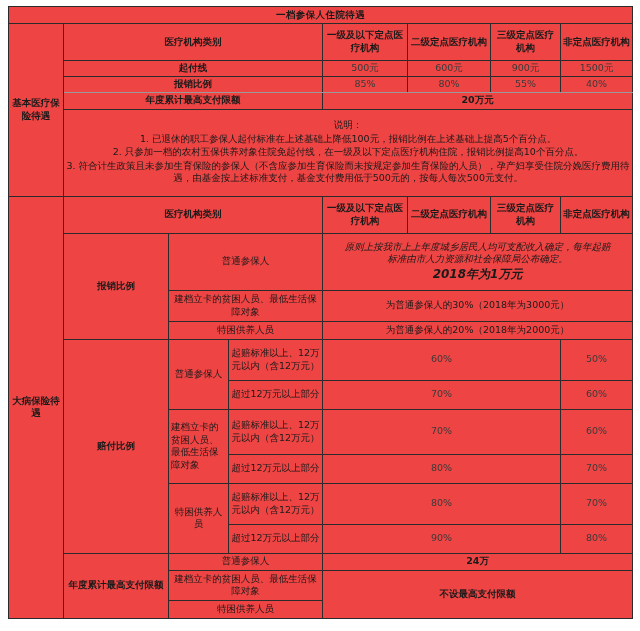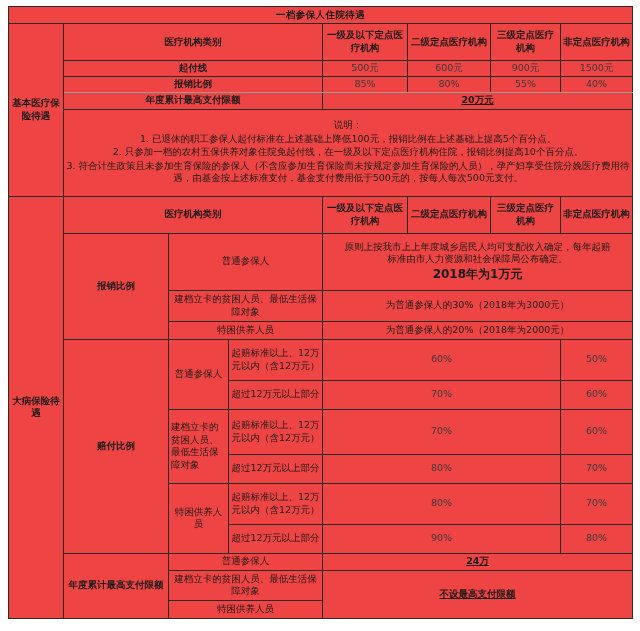--- a/index.html
+++ b/index.html
@@ -57,21 +57,20 @@
     font-weight: bold;
     font-size: 10.5px;
   }
   .val {
     font-size: 9px;
     color: #3a3a3a;
   }
   .val-b {
     font-size: 10px;
     font-weight: bold;
-    text-decoration: underline;
   }
   .subhdr {
     font-size: 9.5px;
     line-height: 1.4;
   }
   .rangecell {
     text-align: left;
     font-size: 9.5px;
     line-height: 1.38;
     padding-left: 2px;
@@ -158,21 +157,21 @@
       <td colspan="3" class="hdr" style="height:34px;">医疗机构类别</td>
       <td class="hdr">一级及以下定点医疗机构</td>
       <td class="hdr">二级定点医疗机构</td>
       <td class="hdr">三级定点医疗机构</td>
       <td class="hdr">非定点医疗机构</td>
     </tr>
 
     <tr>
       <td rowspan="3" class="rowhdr">报销比例</td>
       <td colspan="2" class="subhdr" style="height:54px;">普通参保人</td>
-      <td colspan="4" class="subhdr" style="padding:2px 20px;">
+      <td colspan="4" class="subhdr" style="padding:2px 20px;font-style:italic;">
         <span>原则上按我市上上年度城乡居民人均可支配收入确定，每年起赔标准由市人力资源和社会保障局公布确定。</span>
         <div style="font-weight:bold;font-size:12px;margin-top:1px;">2018年为1万元</div>
       </td>
     </tr>
 
     <tr>
       <td colspan="2" class="subhdr" style="height:28px;">建档立卡的贫困人员、最低生活保障对象</td>
       <td colspan="4" class="subhdr">为普通参保人的30%（2018年为3000元）</td>
     </tr>
 

